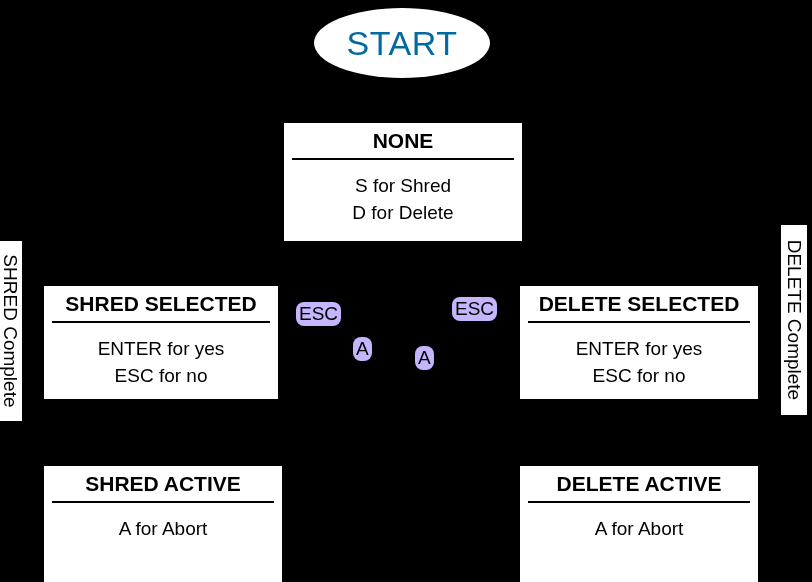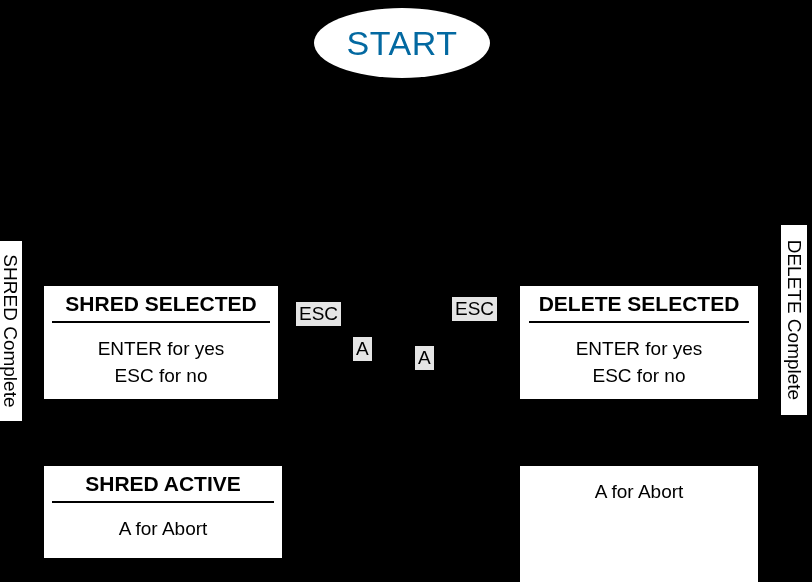--- a/index.html
+++ b/index.html
@@ -78,27 +78,28 @@
     font-size: 19px;
     line-height: 1.45;
     text-align: center;
     white-space: nowrap;
     color: #000000;
   }
 
   
   .edge-label {
     position: absolute;
-    background: #e5e5e5;
+    background: #c4b5fd;
     color: #000000;
     font-size: 19px;
     line-height: 1.15;
     padding: 1px 3px;
     white-space: nowrap;
     box-sizing: border-box;
+    border-radius: 8px;
   }
 
   
   .edge-label-vertical {
     position: absolute;
     background: #ffffff;
     color: #000000;
     font-size: 19px;
     line-height: 1.15;
     white-space: nowrap;
@@ -130,51 +131,63 @@
   <div class="connector" style="left:637px; top:241px; width:2px; height:45px;"></div>
   <div class="connector" style="left:162px; top:399px; width:2px; height:67px;"></div>
   <div class="connector" style="left:637px; top:399px; width:2px; height:67px;"></div>
   <div class="connector" style="left:281px; top:340px; width:80px; height:2px;"></div>
   <div class="connector" style="left:423px; top:358px; width:97px; height:2px;"></div>
 
   <div class="start-node" style="left:314px; top:8px; width:176px; height:70px;">
     <span class="start-label">START</span>
   </div>
 
+  <div class="state-box" style="left:284px; top:123px; width:238px; height:118px;">
+    <div class="state-title-wrap">
+      <div class="state-title">NONE</div>
+    </div>
+    <div class="state-body">
+      <div class="state-line">S for Shred</div>
+      <div class="state-line">D for Delete</div>
+    </div>
+  </div>
 
   <div class="state-box" style="left:44px; top:286px; width:234px; height:113px;">
     <div class="state-title-wrap">
       <div class="state-title">SHRED SELECTED</div>
     </div>
     <div class="state-body">
       <div class="state-line">ENTER for yes</div>
       <div class="state-line">ESC for no</div>
     </div>
   </div>
 
-  <div class="state-box" style="left:520px; top:286px; width:238px; height:113px;align-items:center;">
+  <div class="state-box" style="left:520px; top:286px; width:238px; height:113px;">
     <div class="state-title-wrap">
       <div class="state-title">DELETE SELECTED</div>
     </div>
     <div class="state-body">
       <div class="state-line">ENTER for yes</div>
       <div class="state-line">ESC for no</div>
     </div>
   </div>
 
-  <div class="state-box" style="left:44px; top:466px; width:238px; height:92px;">
+  <div class="state-box" style="left:44px; top:466px; width:238px; height:116px;">
     <div class="state-title-wrap">
       <div class="state-title">SHRED ACTIVE</div>
     </div>
     <div class="state-body">
       <div class="state-line">A for Abort</div>
     </div>
   </div>
 
   <div class="state-box" style="left:520px; top:466px; width:238px; height:116px;">
+    <div class="state-title-wrap">
+      <div class="state-title">DELETE ACTIVE</div>
+    </div>
     <div class="state-body">
       <div class="state-line">A for Abort</div>
     </div>
   </div>
 
   <div class="edge-label" style="left:296px; top:302px;">ESC</div>
 
   <div class="edge-label" style="left:452px; top:297px;">ESC</div>
 
   <div class="edge-label" style="left:353px; top:337px;">A</div>

